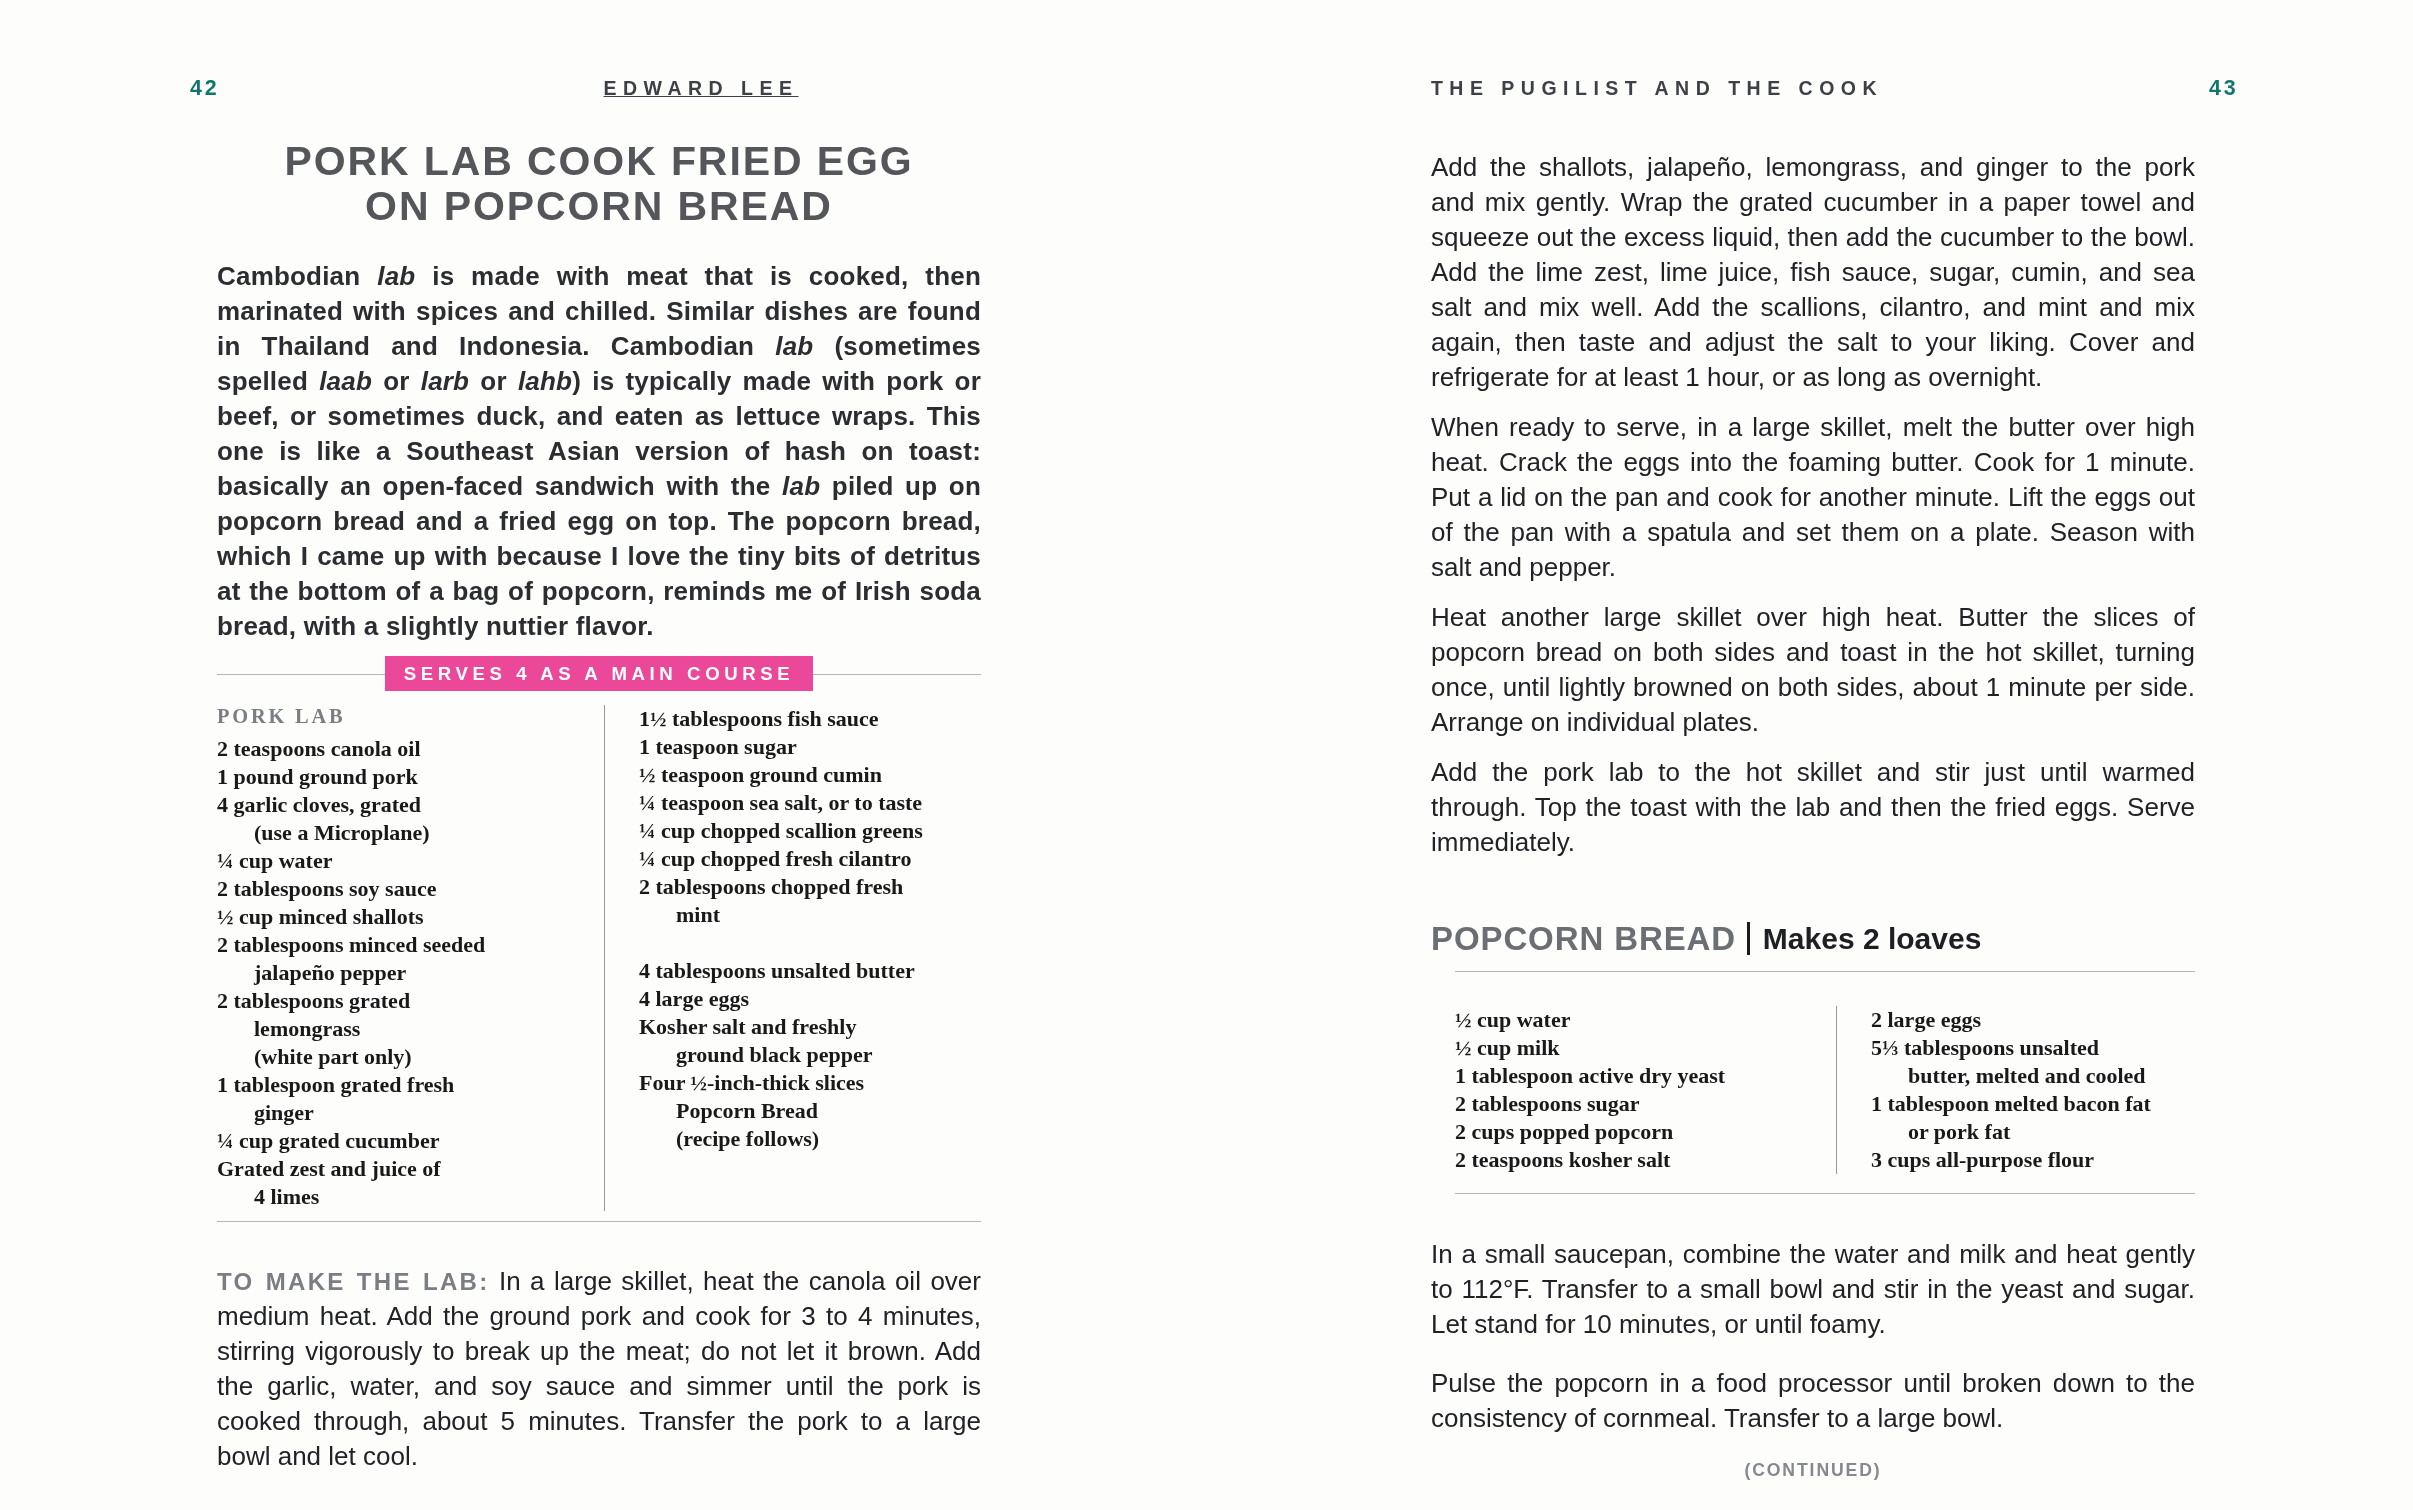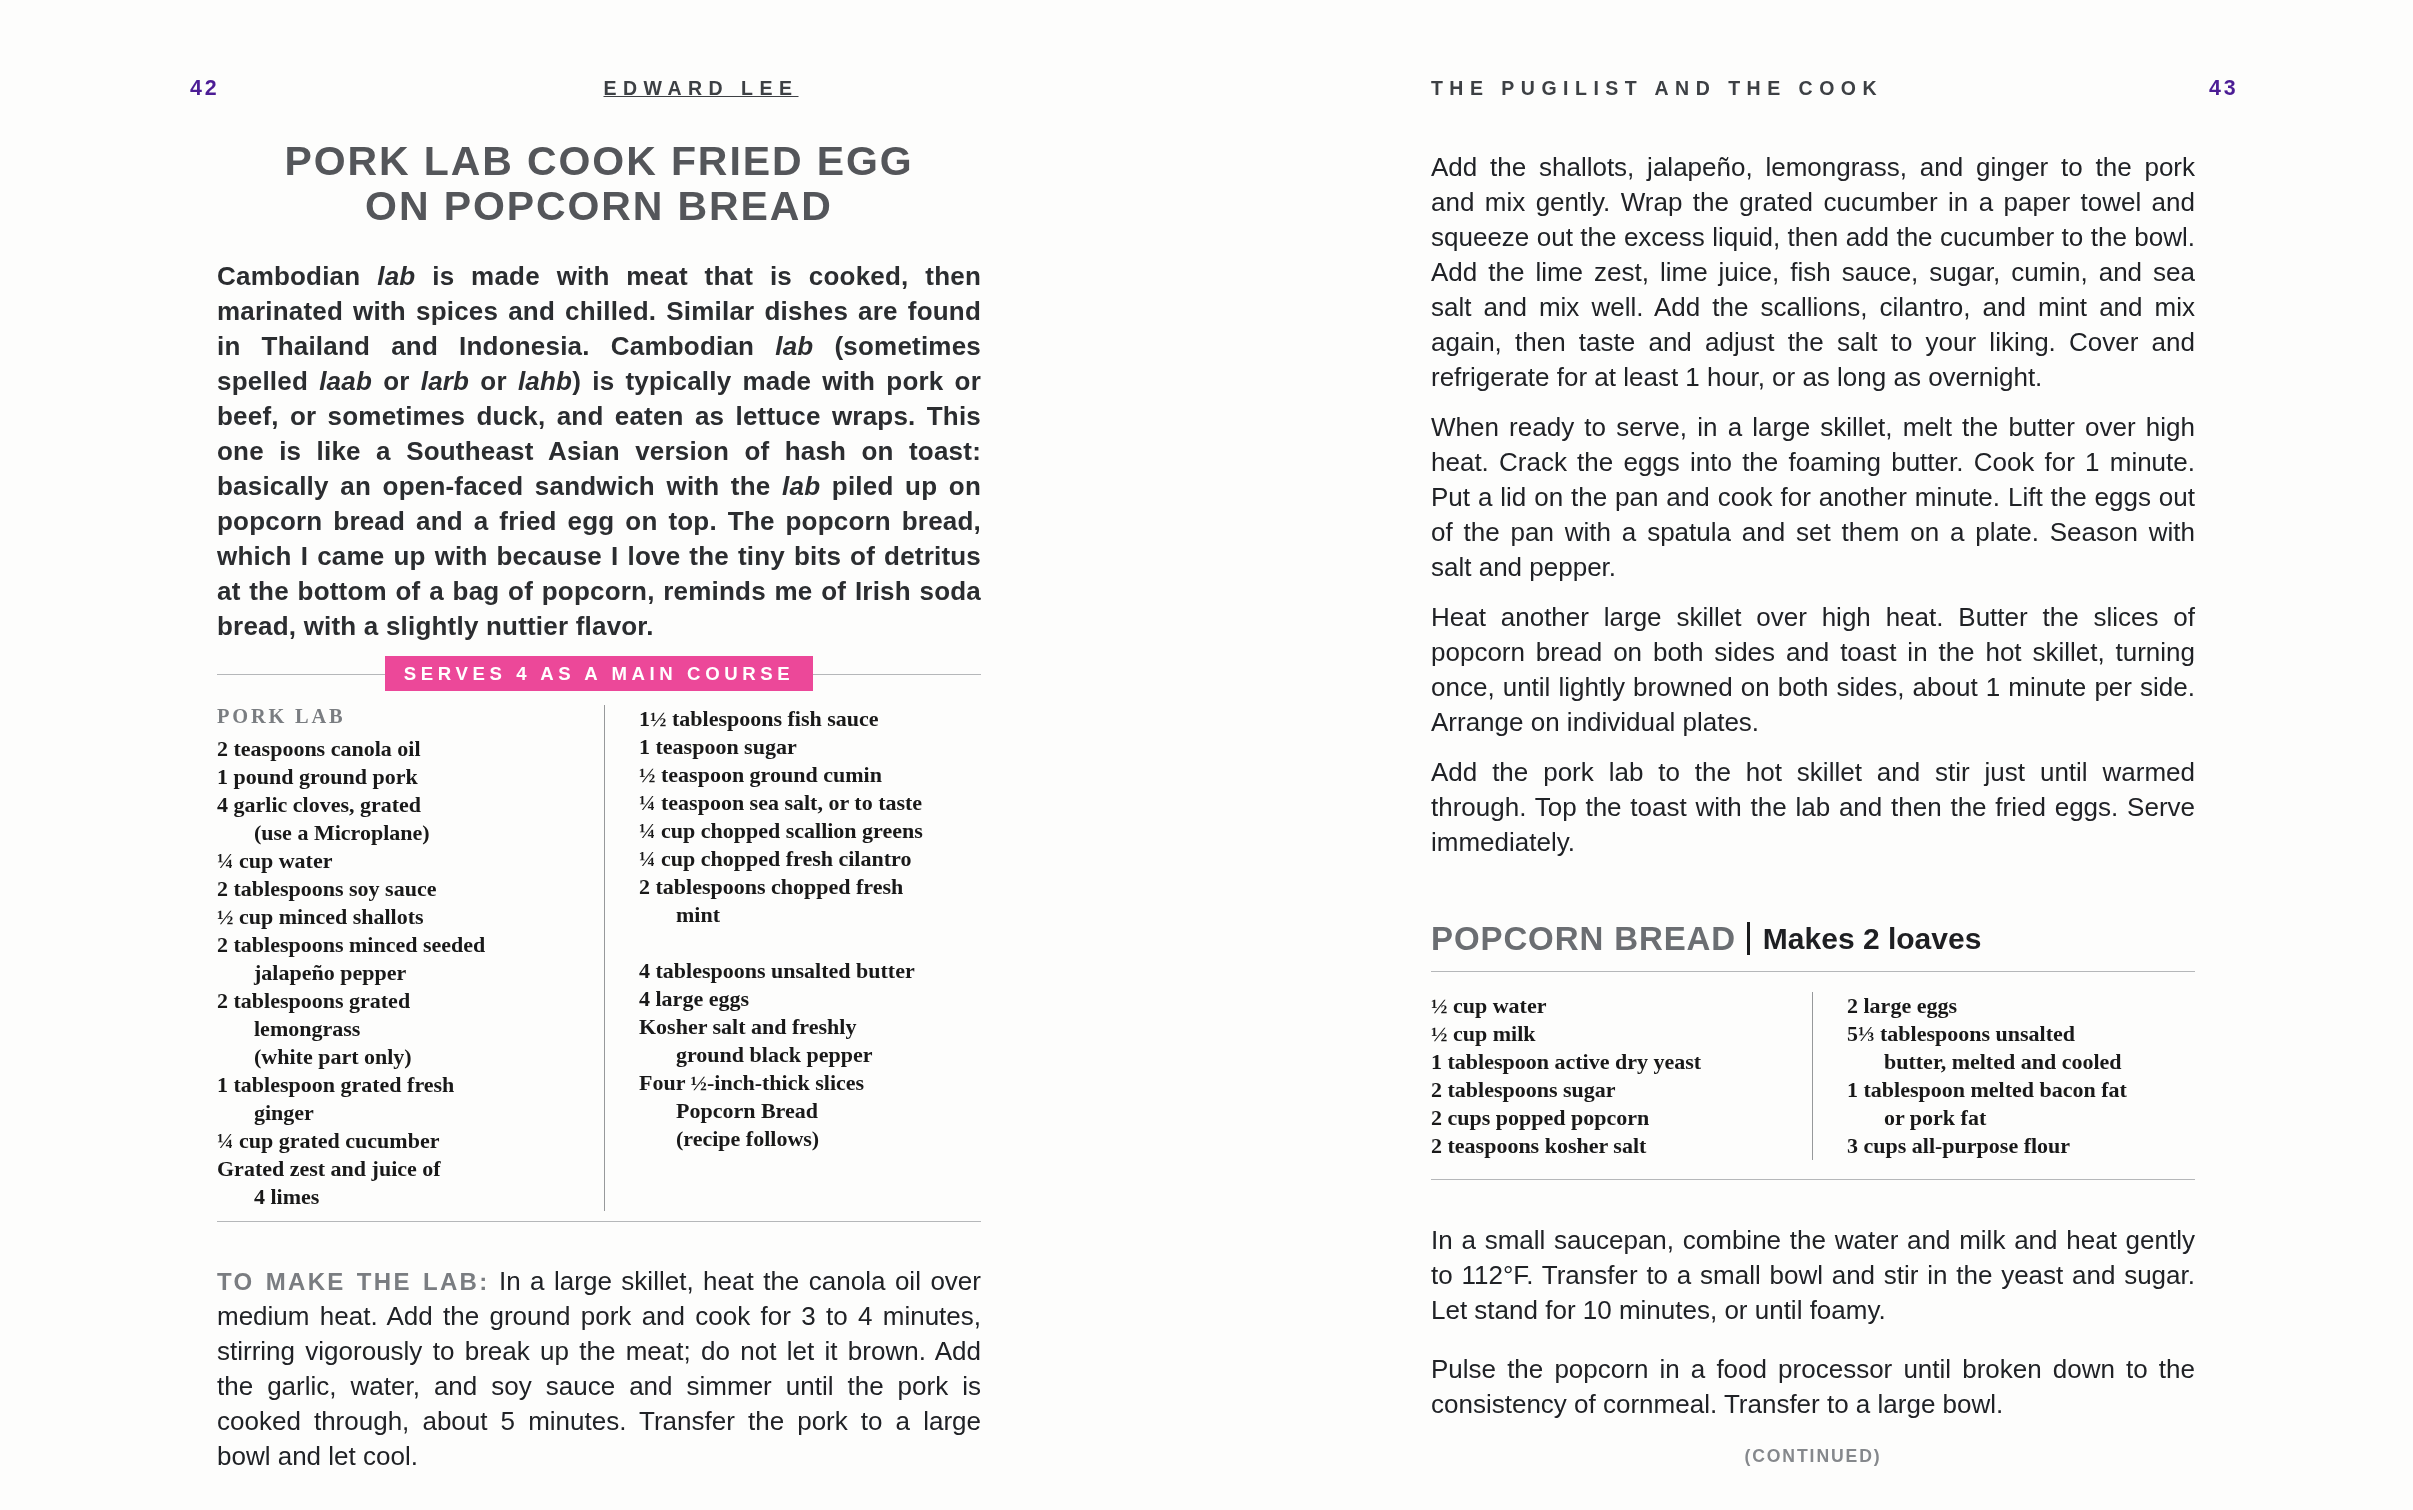--- a/index.html
+++ b/index.html
@@ -9,21 +9,21 @@
     font-family: "Liberation Sans", sans-serif;
     color: #202226;
     overflow: hidden;
     position: relative;
   }
 
   
   .folio {
     position: absolute; top: 76px;
     font-size: 21.4px; font-weight: 700; letter-spacing: 2.8px;
-    color: #4c1d95;
+    color: #0f766e;
   }
   .folio-left  { left: 190px; }
   .folio-right { left: 2209px; }
   .running-head {
     position: absolute; top: 77px;
     font-size: 19.5px; font-weight: 700; letter-spacing: 6.5px;
     color: #3d4044; white-space: nowrap;
     transform: translateX(-50%);
   }
   .running-head-left  { left: 701px; text-decoration: underline; }
@@ -133,22 +133,23 @@
   .subrecipe-yield {
     font-size: 30px; font-weight: 700;
     color: #1e1f22;
   }
   .ing-grid2 {
     margin-top: 13px;
     display: grid;
     grid-template-columns: 381px 1fr;
     border-top: 1.9px solid #b5b7b9;
     border-bottom: 1.9px solid #b5b7b9;
-    padding-top: 20px;
+    padding-top: 34px;
     padding-bottom: 18.6px;
+    margin-left: 24px;
   }
   .subrecipe-steps { margin-top: 43px; }
   .subrecipe-steps .body-para { margin-bottom: 24px; }
   .continued-note {
     text-align: center;
     font-size: 17.6px; font-weight: 700; letter-spacing: 1.9px;
     color: #85888c;
     margin-top: 1.9px;
   }
 </style>

